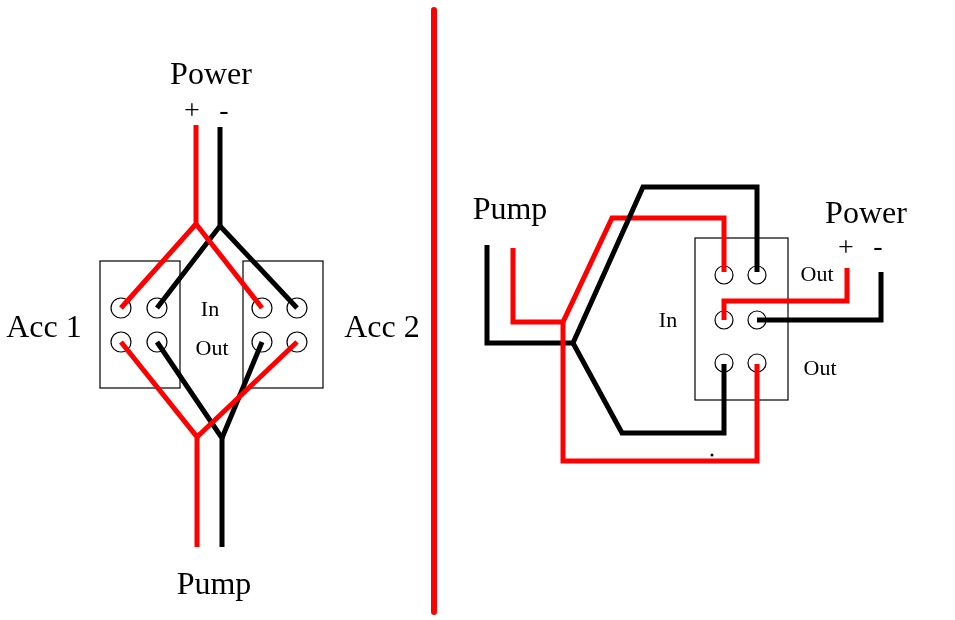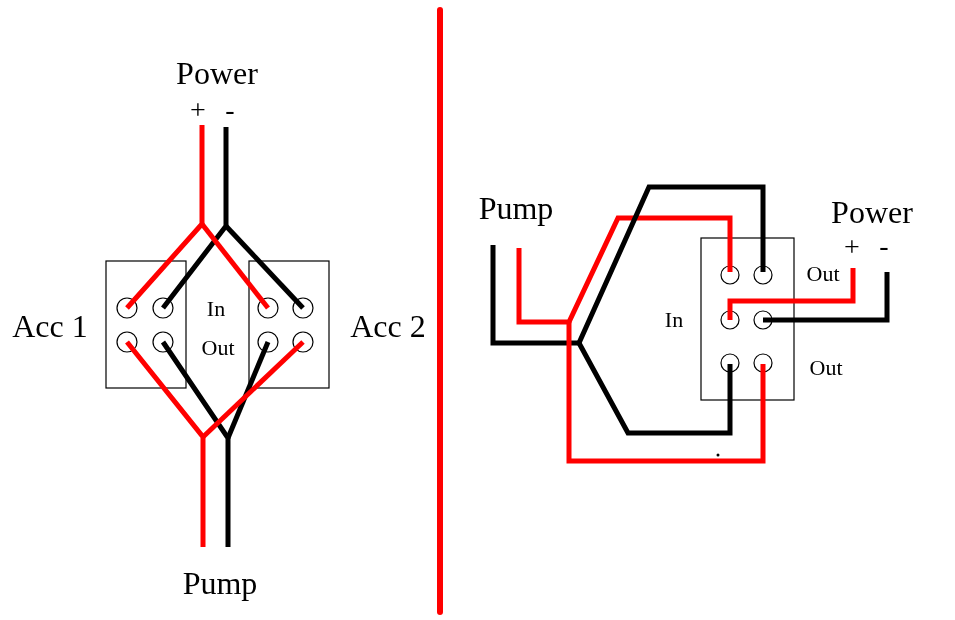--- a/index.html
+++ b/index.html
@@ -7,21 +7,20 @@
     padding: 0;
     background: #ffffff;
     width: 955px;
     height: 620px;
     overflow: hidden;
   }
   .canvas-wrap {
     position: relative;
     width: 882px;
     height: 620px;
-    margin-left: 6px;
   }
   svg text {
     font-family: "Liberation Serif", "DejaVu Serif", serif;
   }
   .label-big  { font-size: 32px; }
   .label-sign { font-size: 28px; }
   .label-small{ font-size: 22px; }
   .wire { fill: none; stroke-width: 5; stroke-linejoin: miter; }
   .outline { fill: #ffffff; stroke-width: 1.2; }
   .divider { stroke-width: 6; stroke-linecap: round; }

